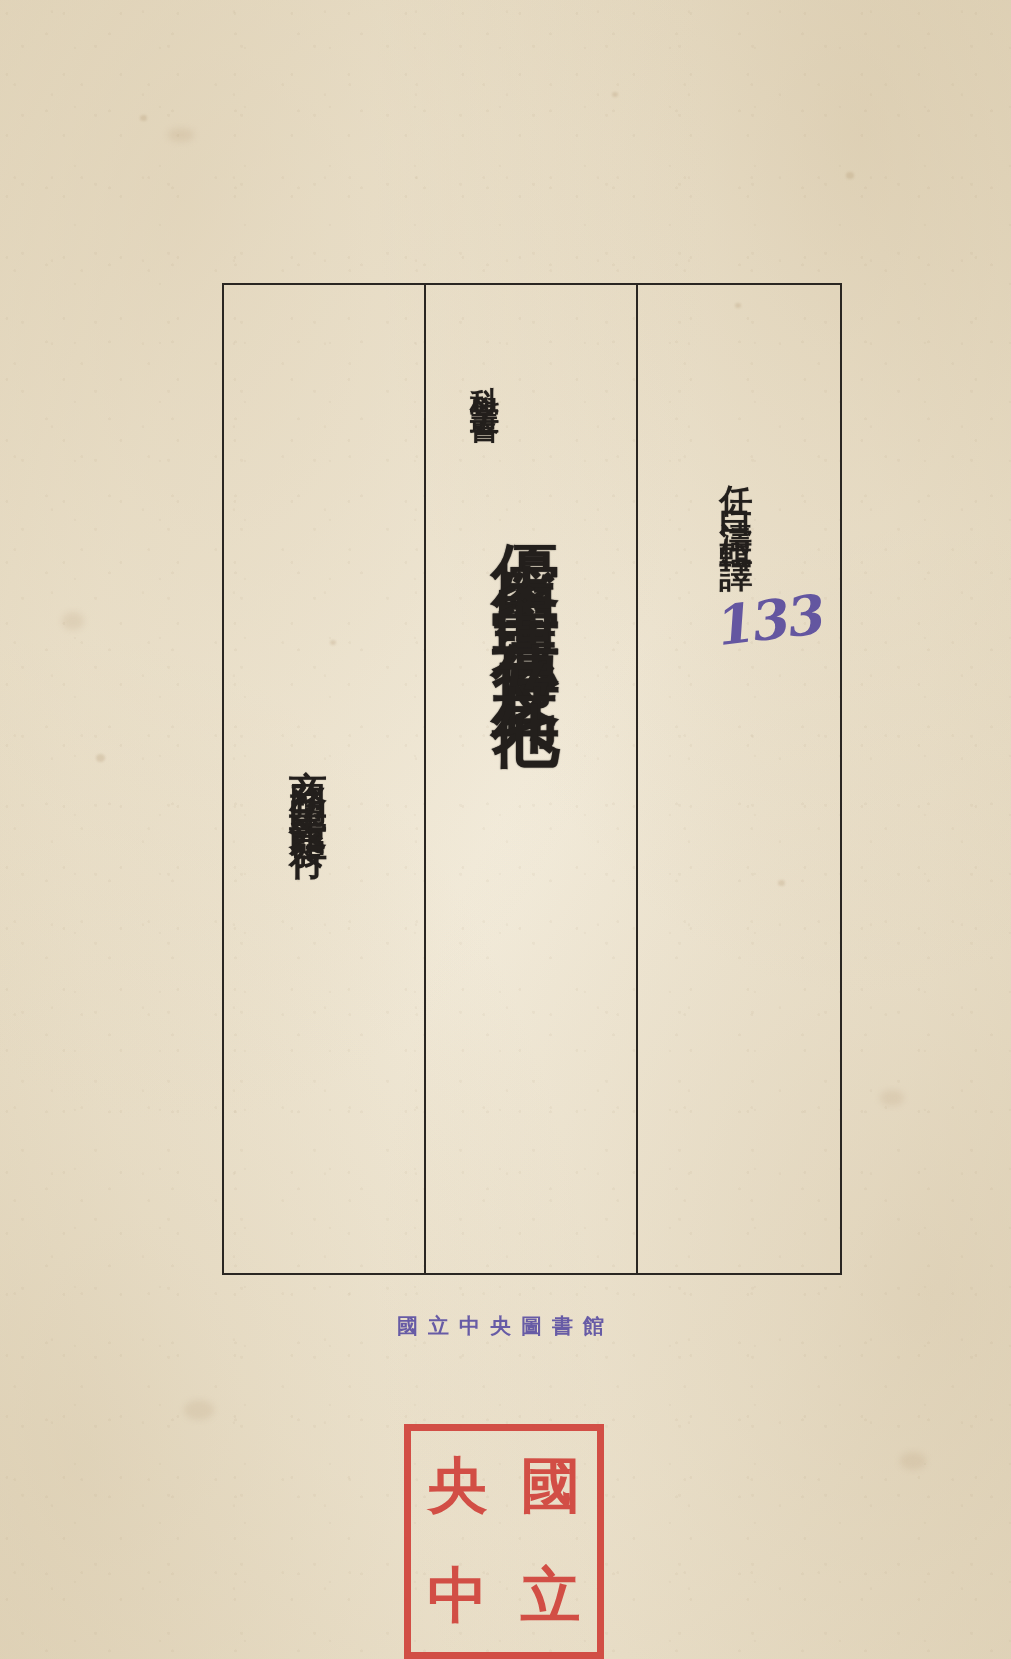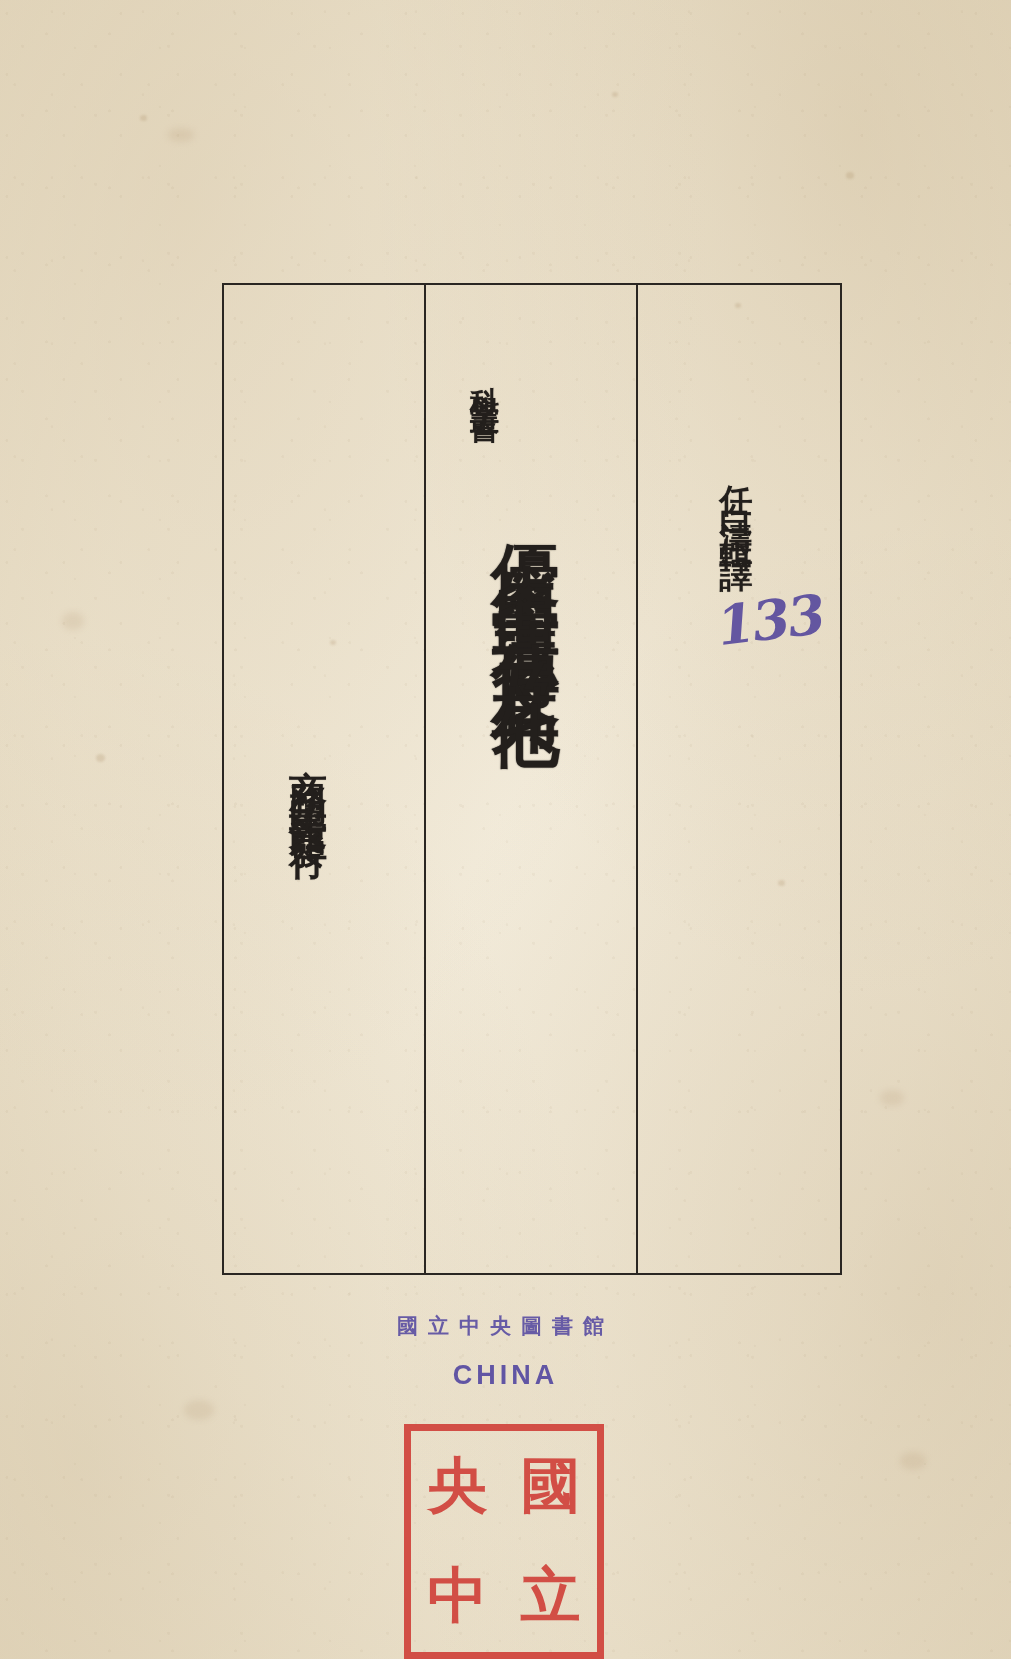--- a/index.html
+++ b/index.html
@@ -232,21 +232,20 @@
 
     <div class="vcol" id="title">優生學與遺傳及其他</div>
 
     <div class="vcol" id="translator">任白濤輯譯</div>
 
     <div id="callnum">133</div>
   </div>
 
   <div id="stamp-block">
     <div id="stamp-cn">國立中央圖書館</div>
-    <div id="stamp-en2">CHINA</div>
   </div>
 
   <div id="seal">
     <div id="seal-grid">
       <div class="seal-ch">央</div>
       <div class="seal-ch">國</div>
       <div class="seal-ch">中</div>
       <div class="seal-ch">立</div>
     </div>
   </div>

